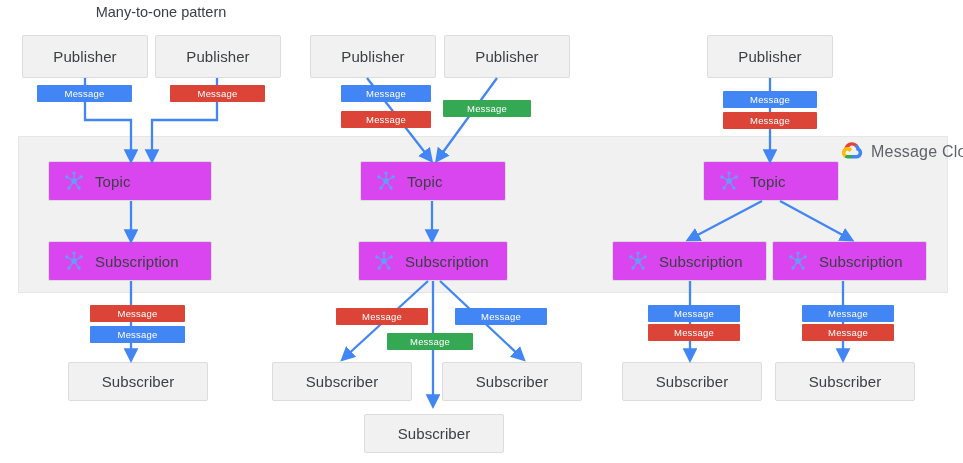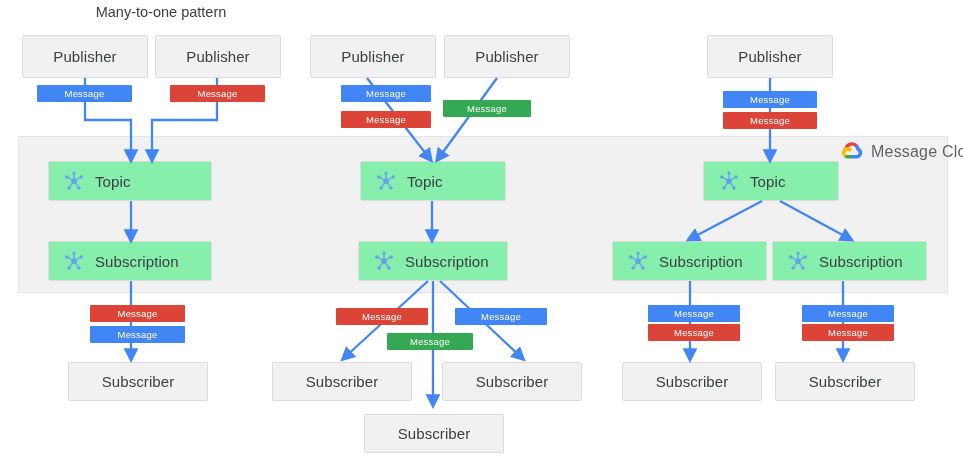--- a/index.html
+++ b/index.html
@@ -37,21 +37,21 @@
     justify-content: center;
     font-size: 15px;
     color: #3c4043;
     letter-spacing: .1px;
     white-space: nowrap;
   }
   .node.plain {
     background: #f1f1f1;
   }
   .node.white {
-    background: #86efac;
+    background: #d946ef;
     justify-content: flex-start;
     padding-left: 14px;
   }
   .node.white .node-label {
     margin-left: 10px;
   }
   
   .pubsub-icon {
     width: 22px;
     height: 22px;

